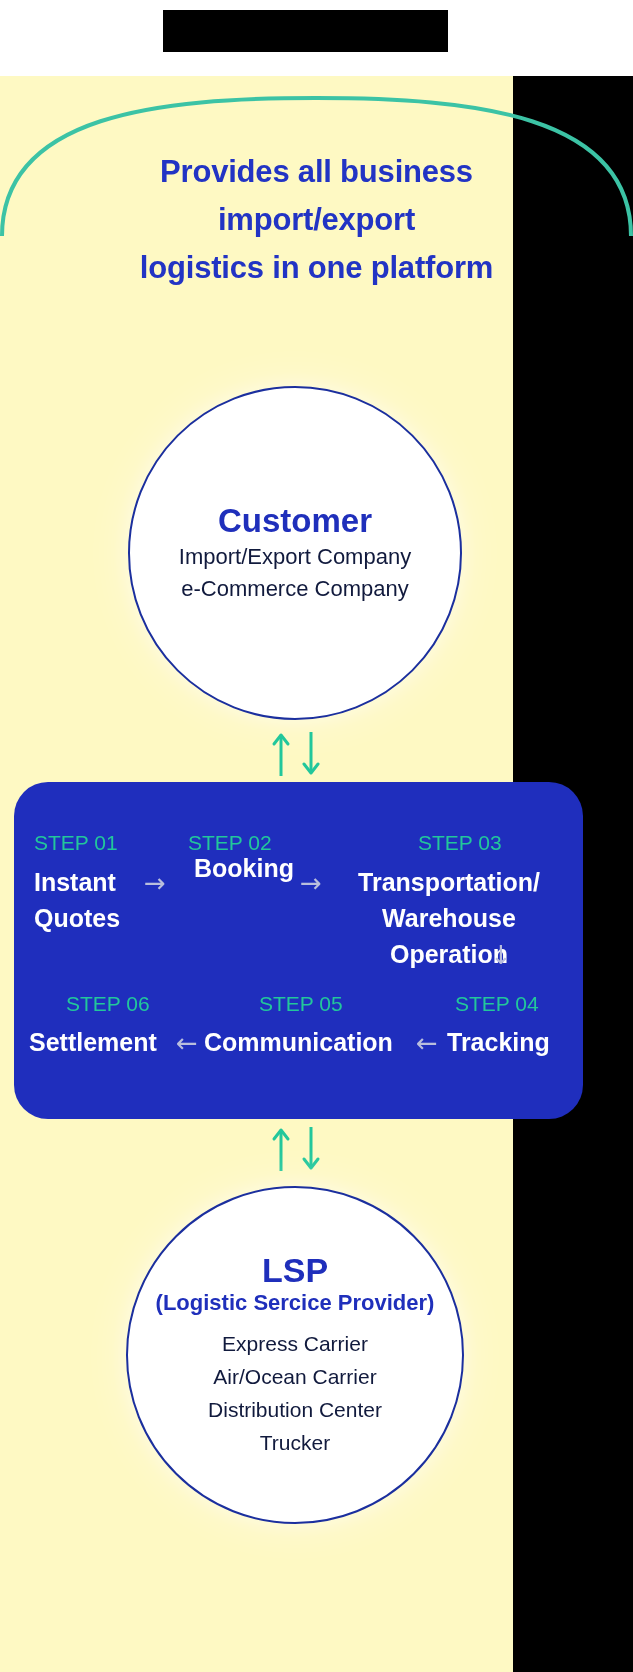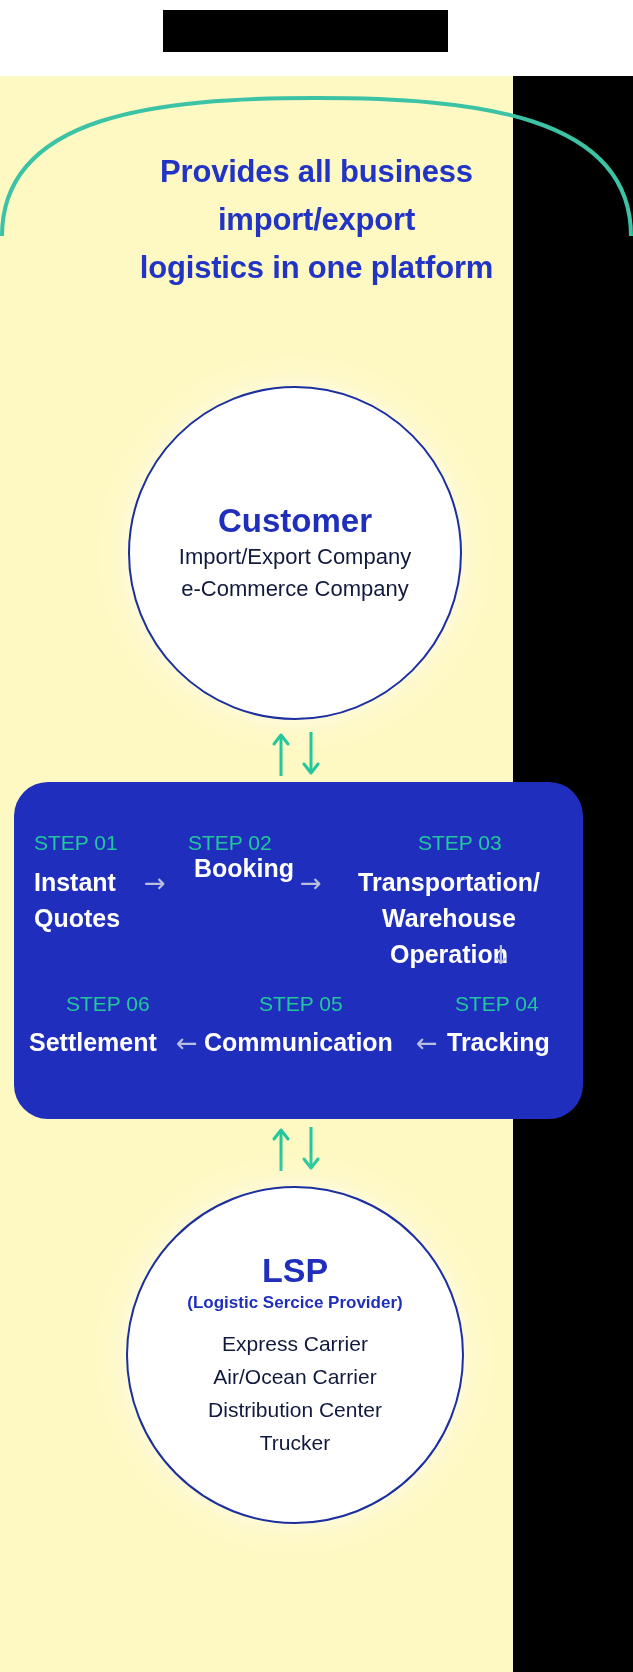--- a/index.html
+++ b/index.html
@@ -135,21 +135,21 @@
   #lab-04  { left:433px; top:242px; }
 
   
   #lsp-circle {
     left:126px; top:1186px; width:338px; height:338px;
   }
   .lsp-title {
     color:#1f2fbb; font-weight:bold; font-size:34px; line-height:38px;
   }
   .lsp-sub {
-    color:#1f2fbb; font-weight:bold; font-size:17px; line-height:28px;
+    color:#1f2fbb; font-weight:bold; font-size:22px; line-height:28px;
     margin-bottom:10px;
   }
   .lsp-item {
     color:#111a3d; font-size:21px; line-height:33px; white-space:nowrap;
   }
 </style>
 </head>
 <body>
 
 <div id="page">

